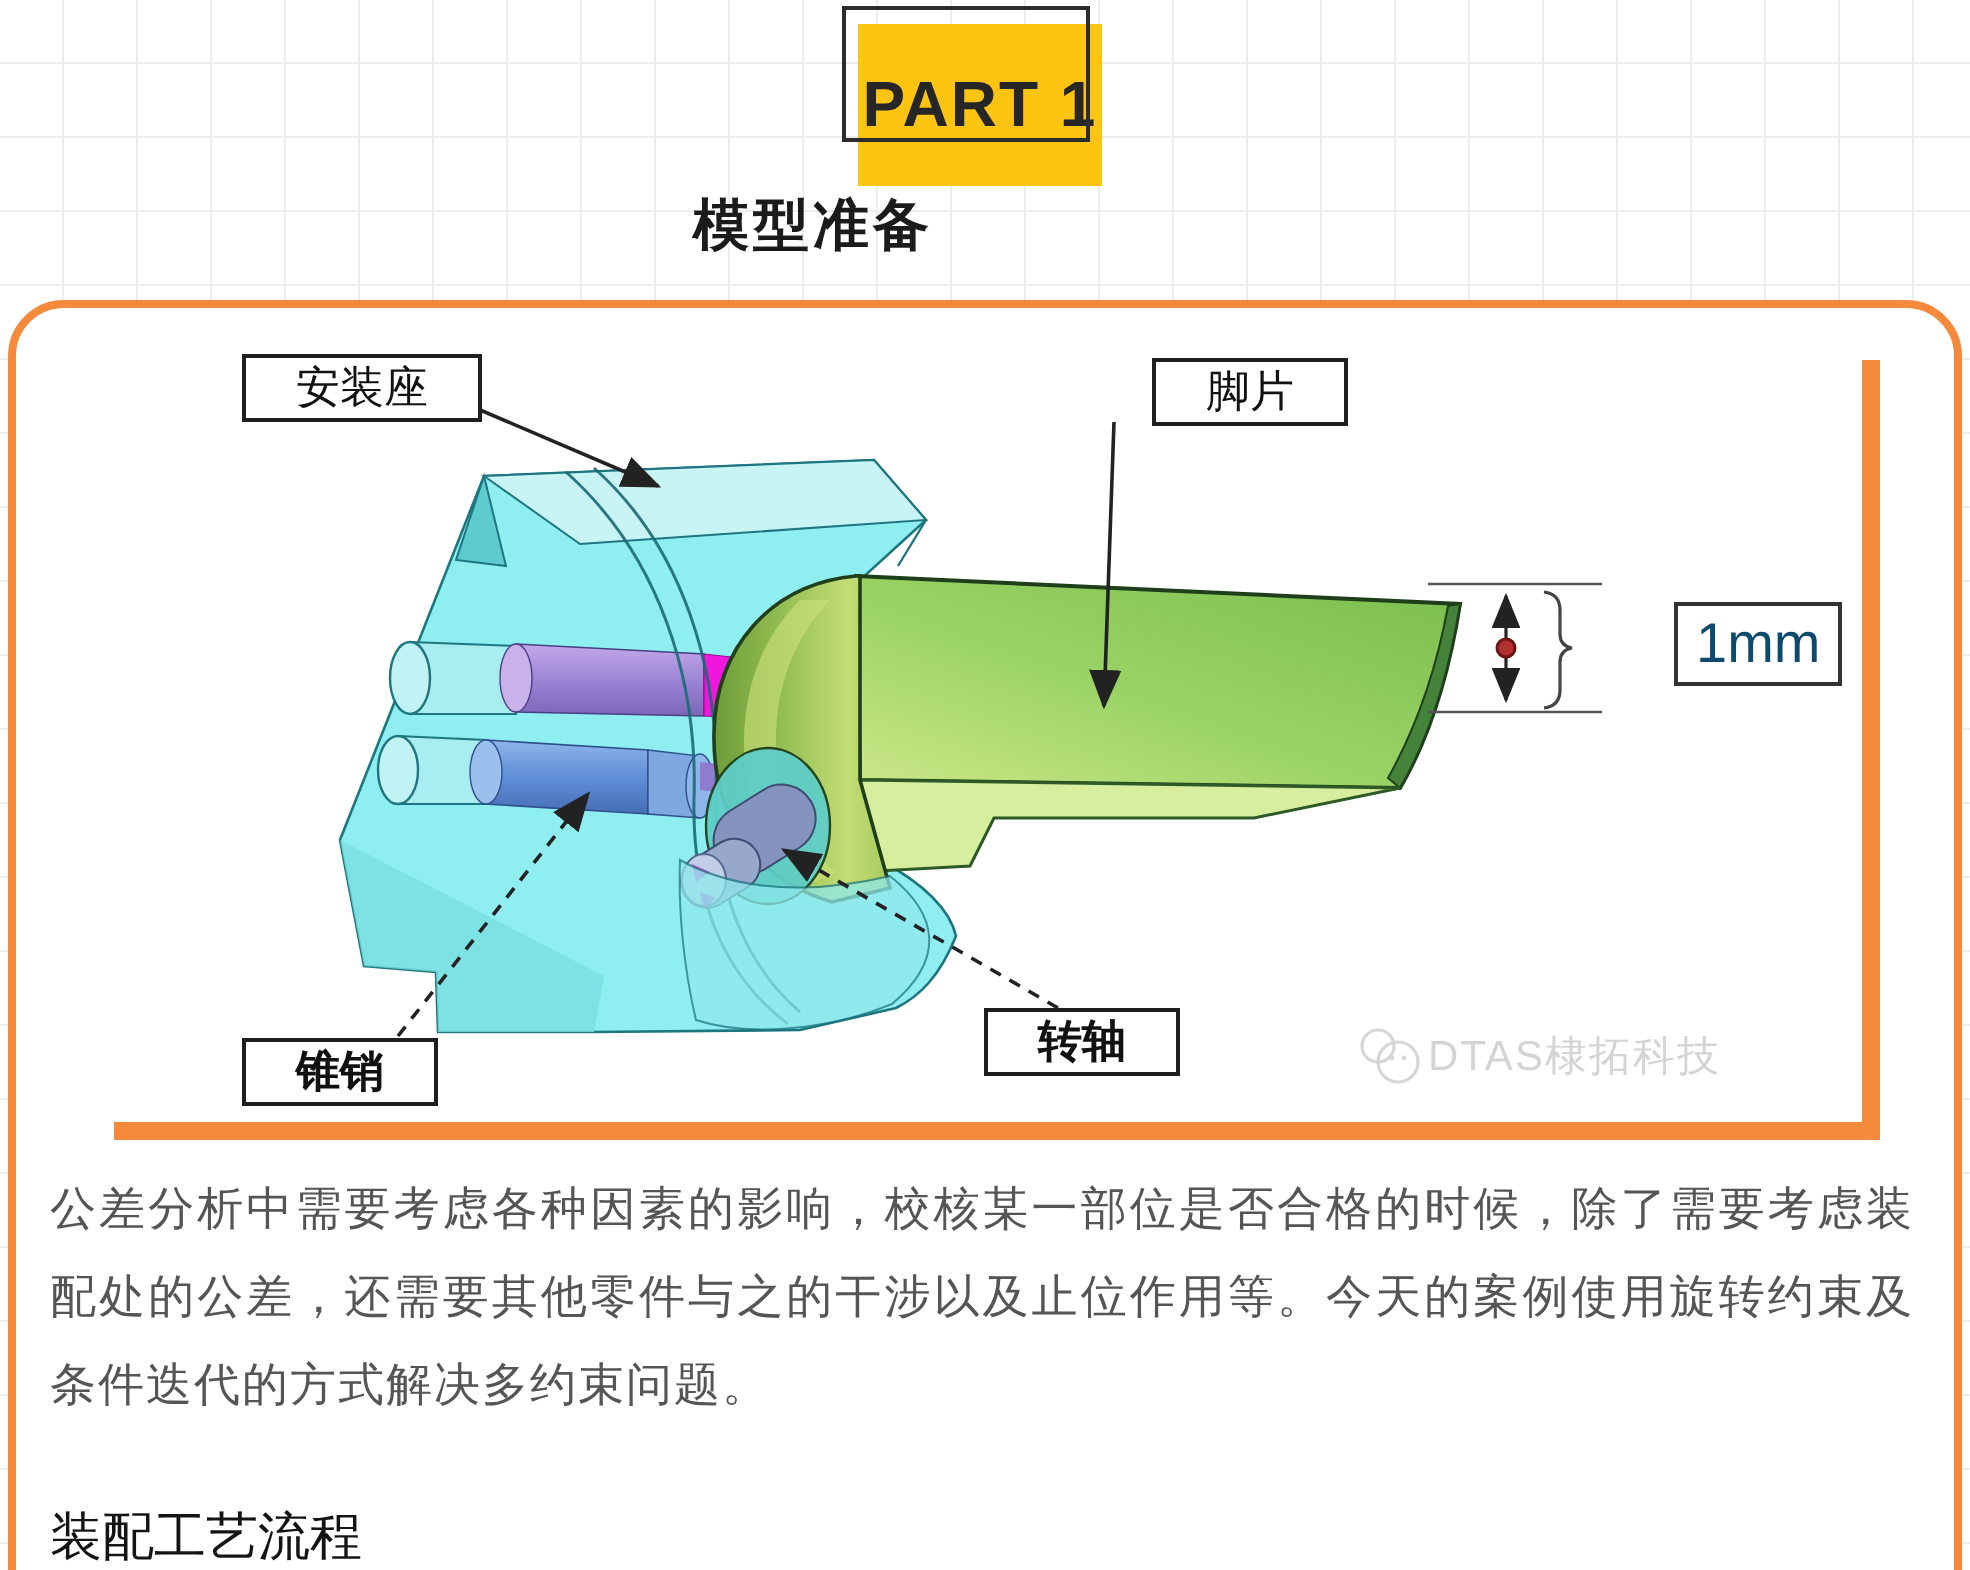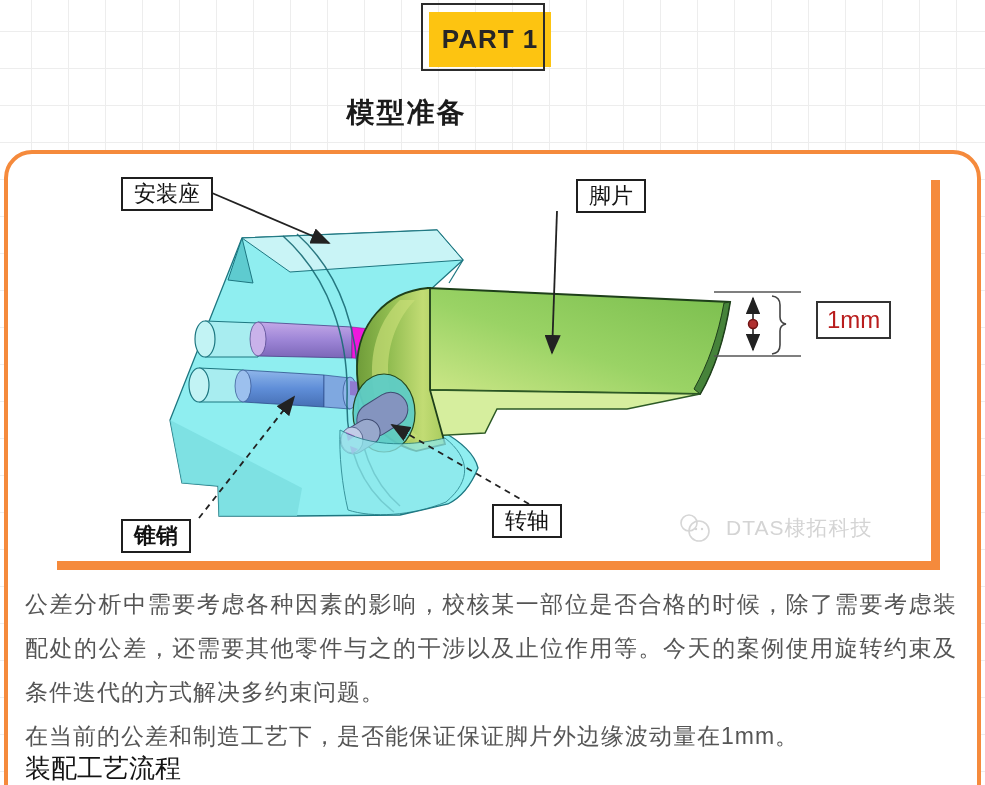--- a/index.html
+++ b/index.html
@@ -5,43 +5,43 @@
   html,body{margin:0;padding:0;width:985px;height:785px;overflow:hidden;
     font-family:"Liberation Sans","DejaVu Sans",sans-serif;}
   .page{position:absolute;left:0;top:0;width:985px;height:785px;
     background-color:#ffffff;
     background-image:linear-gradient(#ededed 1px,transparent 1px),
                      linear-gradient(90deg,#ededed 1px,transparent 1px);
     background-size:37px 37px;background-position:-6px -6px;}
   
   .badge-outline{position:absolute;left:421px;top:3px;width:120px;height:64px;
     border:2.5px solid #2c2c2c;background:transparent;z-index:4;}
-  .badge-yellow{position:absolute;left:429px;top:12px;width:122px;height:55px;
+  .badge-yellow{position:absolute;left:429px;top:12px;width:122px;height:81px;
     background:#fdc411;z-index:3;display:flex;align-items:center;justify-content:center;
-    font-weight:bold;font-size:26px;letter-spacing:1px;color:#262626;}
+    font-weight:bold;font-size:32px;letter-spacing:1px;color:#262626;}
   .section-title{position:absolute;left:0;top:94px;width:813px;text-align:center;
     font-size:28px;font-weight:bold;color:#1b1b1b;letter-spacing:2px;z-index:3;}
   
   .card{position:absolute;left:4px;top:150px;width:969px;height:700px;
     border:4px solid #f58a3c;border-radius:28px;background:#ffffff;z-index:1;}
   
   .bar-v{position:absolute;left:931px;top:180px;width:9px;height:389px;background:#f58a3c;z-index:2;}
   .bar-h{position:absolute;left:57px;top:561px;width:883px;height:9px;background:#f58a3c;z-index:2;}
   .diagram{position:absolute;left:0;top:150px;width:985px;height:420px;z-index:2;}
   
   .lbl{position:absolute;background:#fff;border:2px solid #1f1f1f;color:#111;
-    font-size:22px;line-height:1;padding:4px 11px;z-index:3;white-space:nowrap;}
+    font-size:22px;line-height:1;padding:4px 25px;z-index:3;white-space:nowrap;}
   .lbl-mount{left:121px;top:177px;}
   .lbl-foot{left:576px;top:179px;}
   .lbl-pin{left:121px;top:519px;font-weight:bold;}
-  .lbl-shaft{left:492px;top:504px;}
-  .dim-box{position:absolute;left:816px;top:301px;background:#fff;border:2px solid #333;
-    color:#b91c1c;font-size:24px;line-height:1;padding:5px 9px;z-index:3;}
+  .lbl-shaft{left:492px;top:504px;font-weight:bold;}
+  .dim-box{position:absolute;left:837px;top:301px;background:#fff;border:2px solid #333;
+    color:#0c4a6e;font-size:28px;line-height:1;padding:5px 9px;z-index:3;}
   .watermark{position:absolute;left:678px;top:512px;display:flex;align-items:center;
-    gap:14px;z-index:3;color:#d4d4d4;font-size:21px;letter-spacing:1px;}
+    gap:2px;z-index:3;color:#d4d4d4;font-size:21px;letter-spacing:1px;}
   
   .bodytext{position:absolute;left:25px;top:582px;width:932px;z-index:3;color:#555555;
     font-size:23px;letter-spacing:1px;line-height:44px;text-align:justify;}
   .bodytext p{margin:0;}
   .subheading{position:absolute;left:25px;top:751px;z-index:3;color:#141414;
     font-size:26px;font-weight:normal;line-height:34px;}
 </style>
 </head>
 <body>
 
@@ -170,17 +170,16 @@
       <circle cx="11" cy="11" r="8" fill="none" stroke="#d6d6d6" stroke-width="1.6"></circle>
       <circle cx="21" cy="19" r="10" fill="none" stroke="#d6d6d6" stroke-width="1.6"></circle>
       <circle cx="18" cy="17" r="1.2" fill="#d6d6d6"></circle>
       <circle cx="24" cy="17" r="1.2" fill="#d6d6d6"></circle>
     </svg>
     <span>DTAS棣拓科技</span>
   </div>
 
   <div class="bodytext">
     <p>公差分析中需要考虑各种因素的影响，校核某一部位是否合格的时候，除了需要考虑装配处的公差，还需要其他零件与之的干涉以及止位作用等。今天的案例使用旋转约束及条件迭代的方式解决多约束问题。</p>
-    <p>在当前的公差和制造工艺下，是否能保证保证脚片外边缘波动量在1mm。</p>
   </div>
   <div class="subheading">装配工艺流程</div>
 
 </div>
 
 </body></html>

